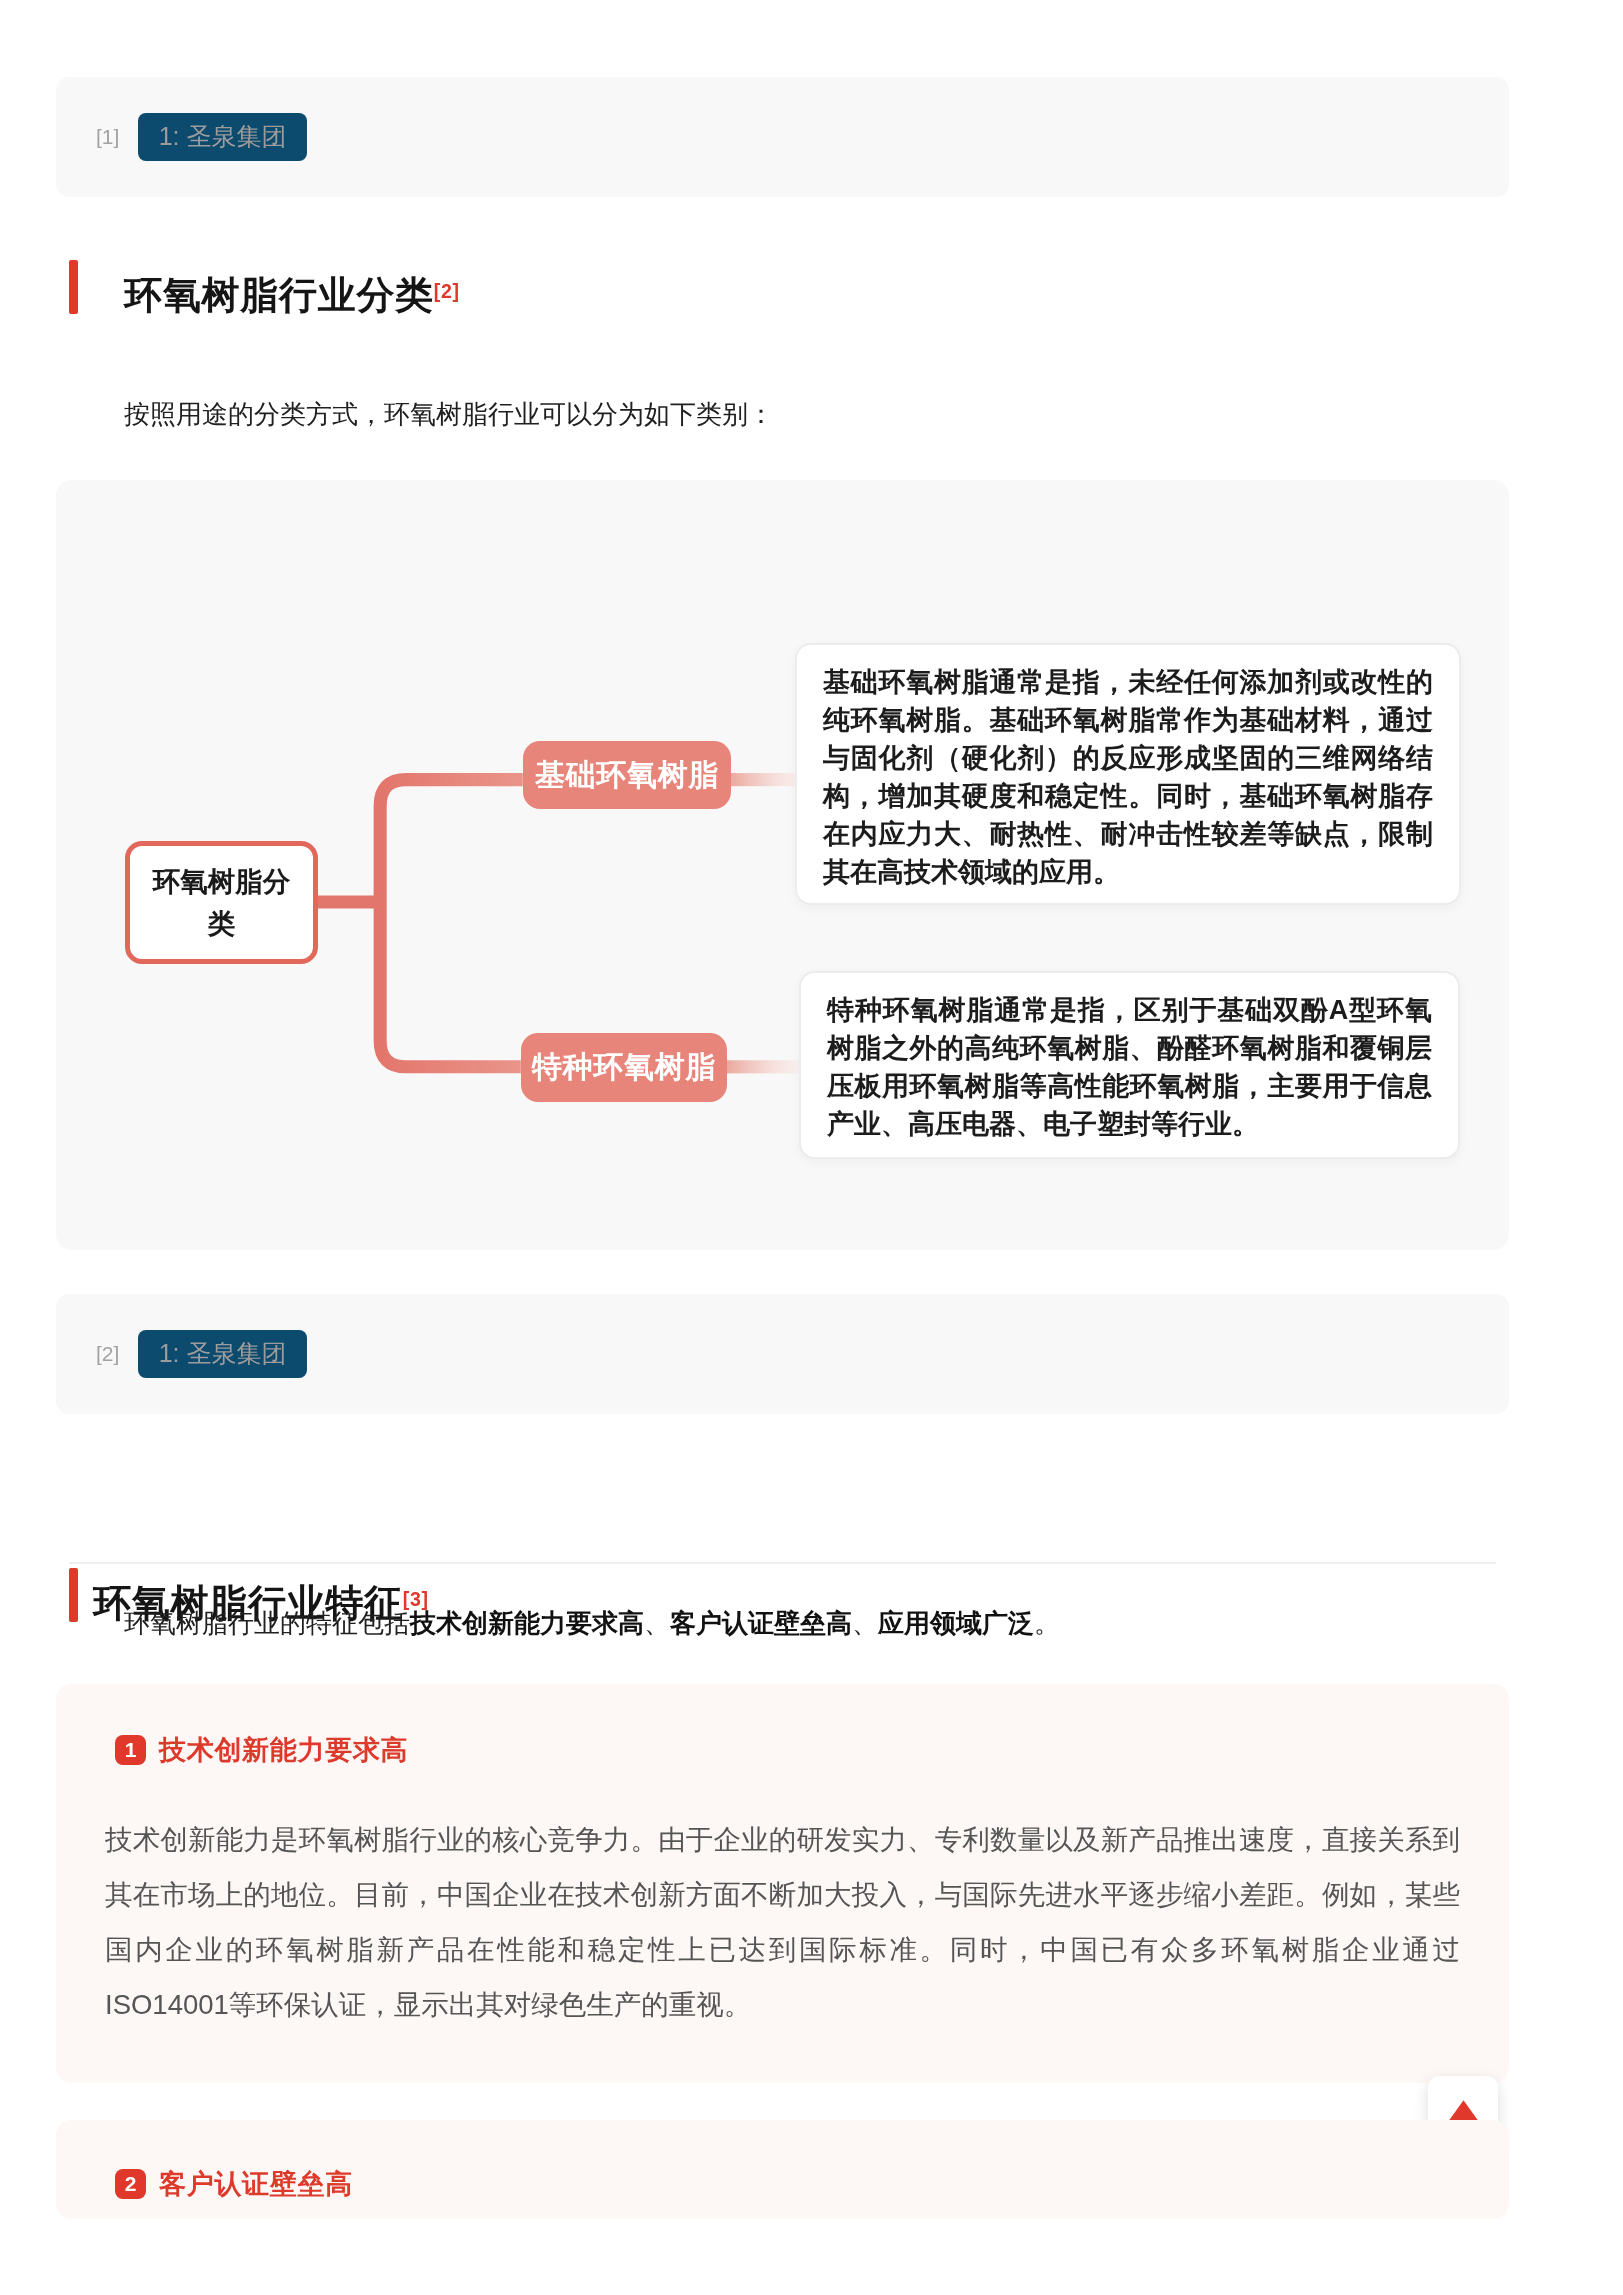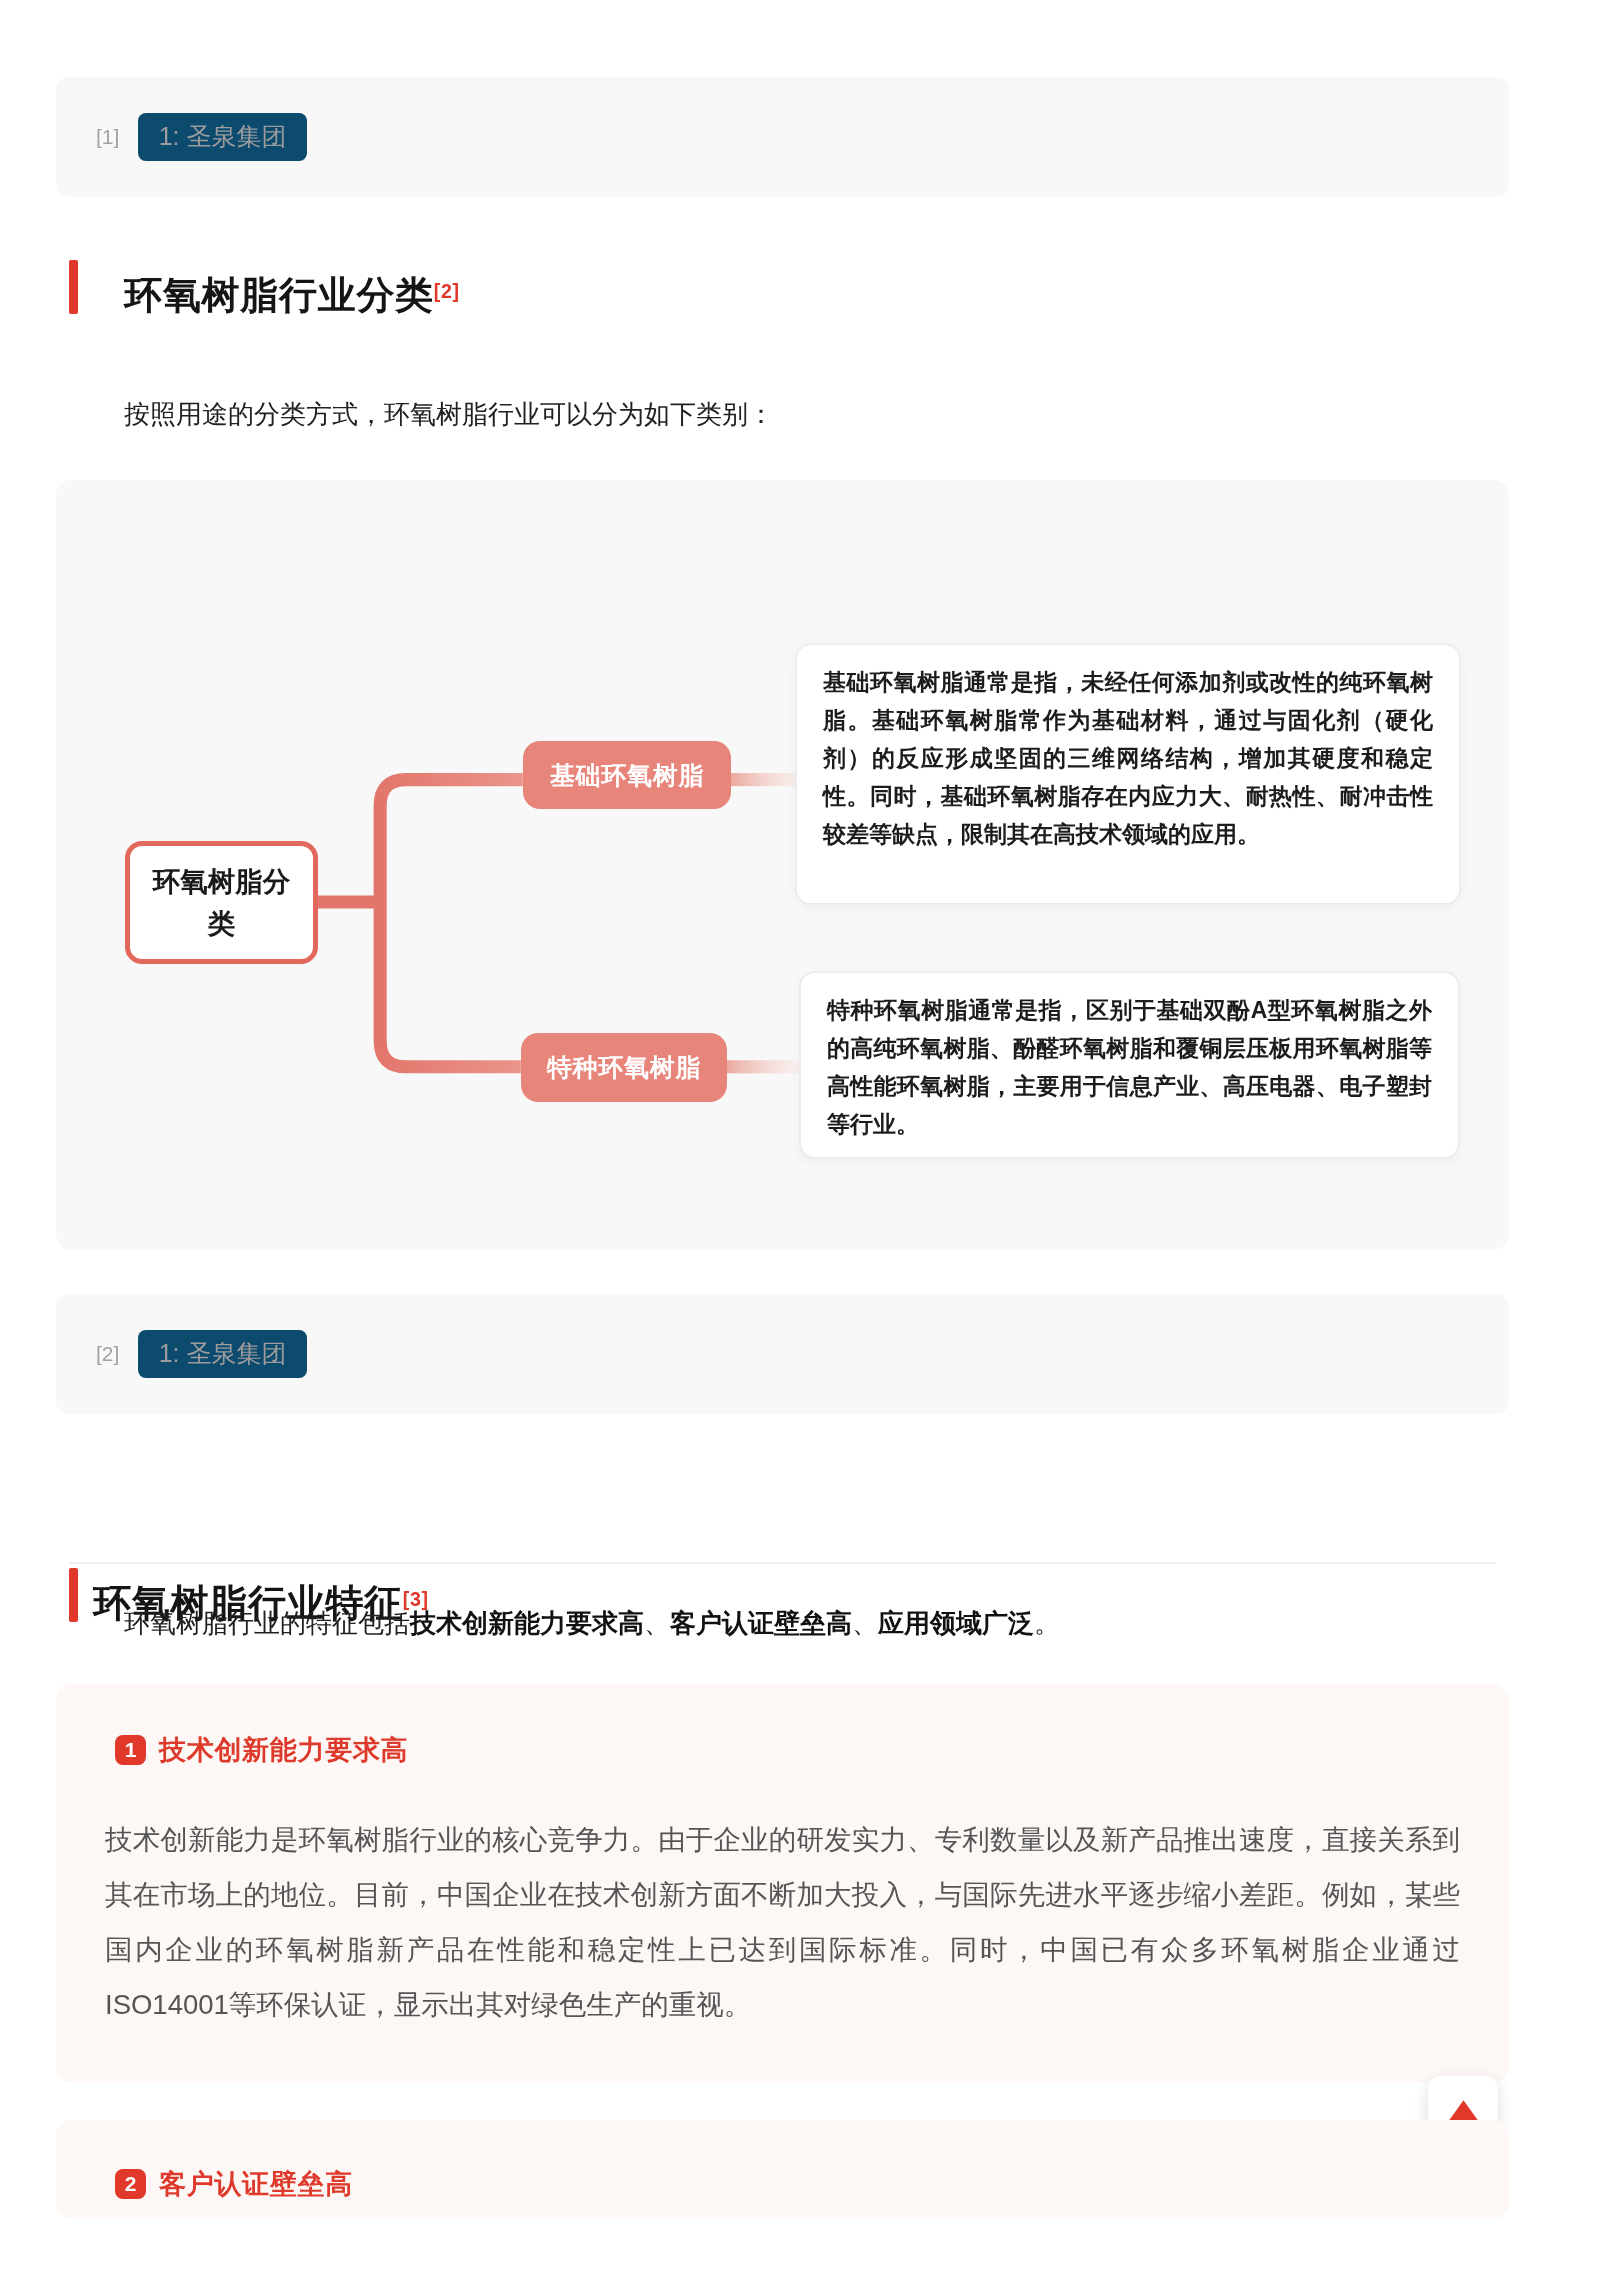--- a/index.html
+++ b/index.html
@@ -33,27 +33,27 @@
   .mm-svg{position:absolute;left:0;top:0;}
   .mm-root{
     position:absolute;left:69px;top:361px;width:193px;height:123px;box-sizing:border-box;
     background:#ffffff;border:5.2px solid #e2685c;border-radius:17px;
     display:flex;align-items:center;justify-content:center;text-align:center;
     font-size:27.5px;font-weight:700;color:#1a1a1a;line-height:42px;padding:0 13px;
   }
   .mm-node{
     position:absolute;box-sizing:border-box;background:#e8857b;border-radius:17px;
     display:flex;align-items:center;justify-content:center;
-    font-size:25px;font-weight:700;color:#ffffff;letter-spacing:0.7px;
+    font-size:30px;font-weight:700;color:#ffffff;letter-spacing:0.7px;
   }
   .mm-node1{left:467px;top:261px;width:208px;height:68px;}
   .mm-node2{left:465px;top:553px;width:206px;height:69px;}
   .mm-desc{
     position:absolute;box-sizing:border-box;background:#ffffff;border:2px solid #ececec;
-    border-radius:15.7px;padding:18.3px 26px;font-size:23px;font-weight:700;color:#1c1c1c;
+    border-radius:15.7px;padding:18.3px 26px;font-size:27px;font-weight:700;color:#1c1c1c;
     line-height:38px;box-shadow:0 3.9px 10.5px rgba(0,0,0,0.04);text-align:justify;
   }
   .mm-desc1{left:739px;top:163px;width:666px;height:262px;}
   .mm-desc2{left:743px;top:491px;width:661px;height:188px;}
   
   .divider{position:absolute;left:69px;top:1562px;width:1427px;height:2px;background:#eeeeee;}
   
   .feat-card{position:absolute;left:56px;width:1453px;background:#fdf8f6;border-radius:15.7px;}
   .feat-card1{top:1684px;height:399px;}
   .feat-card2{top:2120px;height:99px;}

